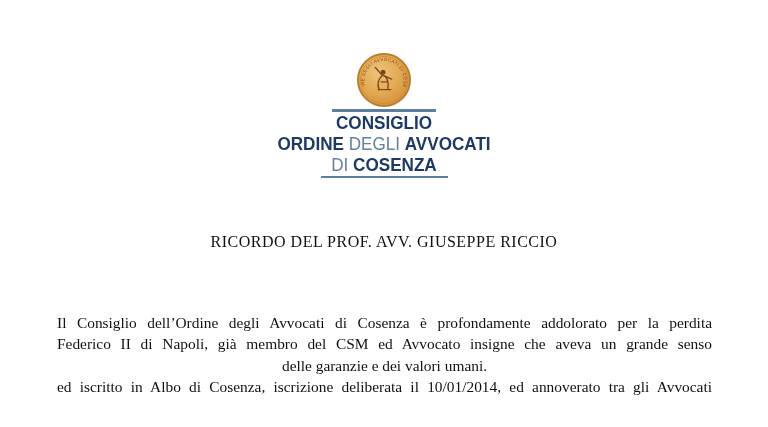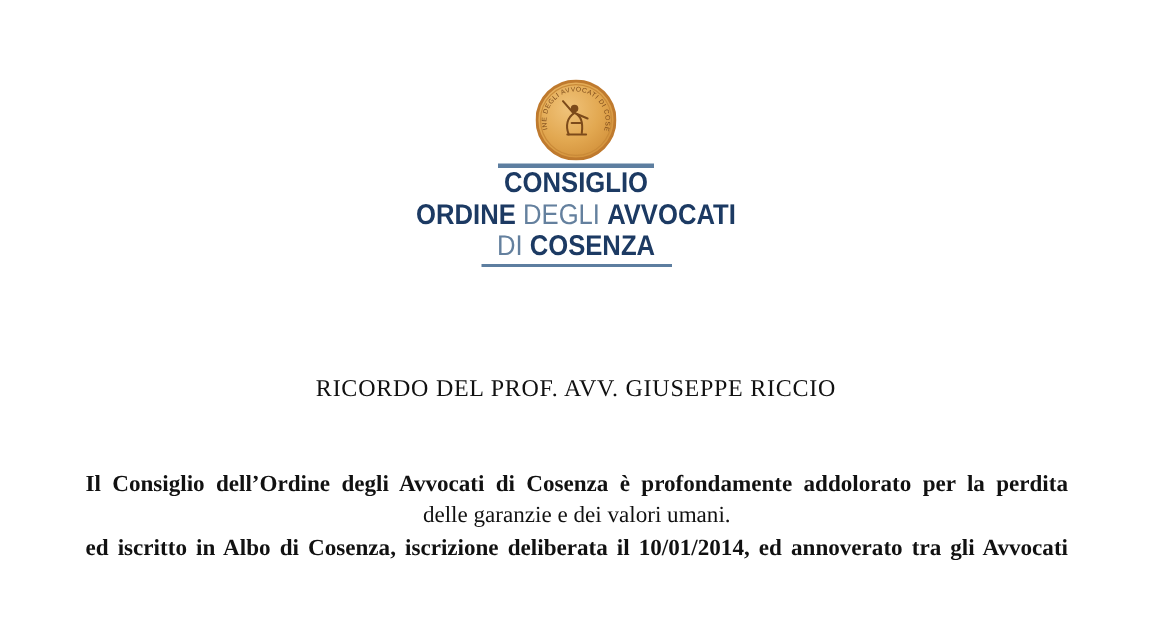--- a/index.html
+++ b/index.html
@@ -55,21 +55,21 @@
     top: 176px;
     width: 127px;
     height: 2px;
     background: #5d7ea0;
   }
 
   
   .doc-title {
     position: absolute;
     left: 0;
-    top: 251px;
+    top: 233px;
     width: 768px;
     text-align: center;
     font-size: 16px;
     letter-spacing: 0.5px;
     color: #111111;
     white-space: nowrap;
   }
   .body-text {
     position: absolute;
     left: 57px;
@@ -79,21 +79,20 @@
   .bline {
     width: 655px;
     line-height: 21.4px;
     font-size: 15.4px;
     text-align: center;
     color: #111111;
   }
   .bline.j {
     text-align: justify;
     text-align-last: justify;
-    font-weight: bold;
   }
 </style>
 </head>
 <body>
 
 <div class="page">
 
   <svg class="seal" viewBox="-28 -28 56 56">
     <defs>
       <radialGradient id="goldGrad" cx="40%" cy="35%" r="75%">
@@ -127,17 +126,18 @@
   <div class="org-line l2"><span class="w-bold">ORDINE</span> <span class="w-light">DEGLI</span> <span class="w-bold">AVVOCATI</span></div>
 
   <div class="org-line l3"><span class="w-light">DI</span> <span class="w-bold">COSENZA</span></div>
 
   <div class="logo-rule-bottom"></div>
 
   <div class="doc-title">RICORDO DEL PROF. AVV. GIUSEPPE RICCIO</div>
 
   <div class="body-text">
     <div class="bline j">Il Consiglio dell’Ordine degli Avvocati di Cosenza è profondamente addolorato per la perdita</div>
+    <div class="bline j">Federico II di Napoli, già membro del CSM ed Avvocato insigne che aveva un grande senso</div>
     <div class="bline">delle garanzie e dei valori umani.</div>
     <div class="bline j">ed iscritto in Albo di Cosenza, iscrizione deliberata il 10/01/2014, ed annoverato tra gli Avvocati</div>
   </div>
 
 </div>
 
 </body></html>

